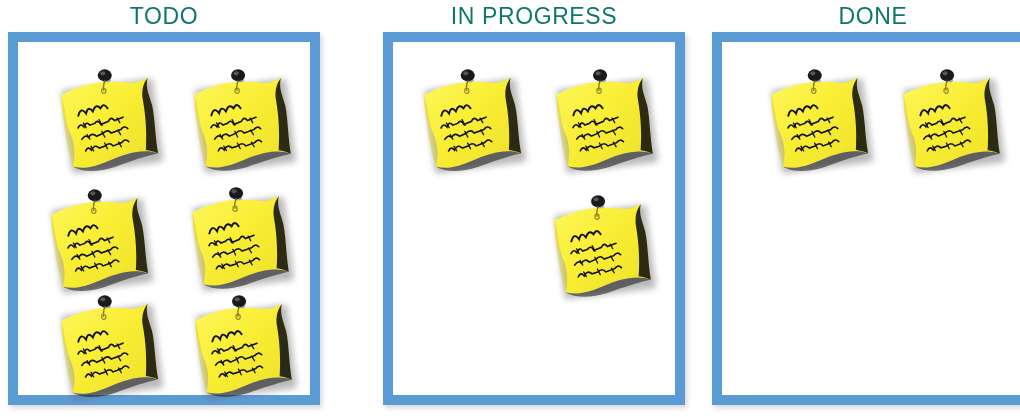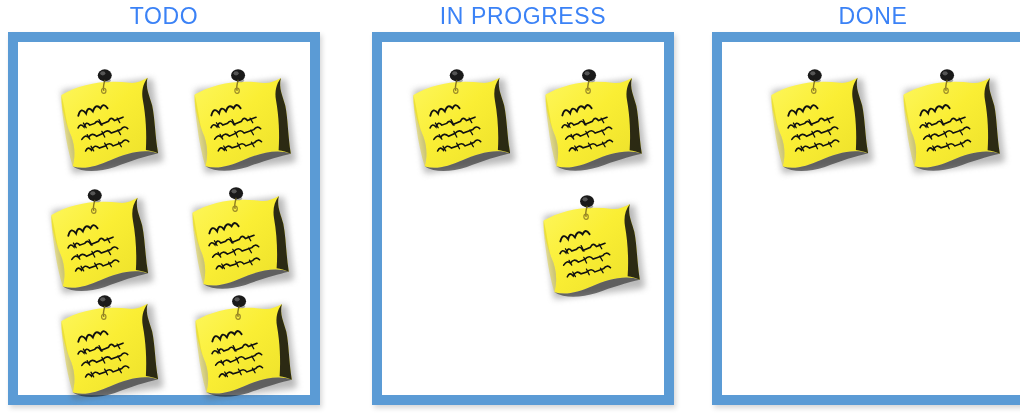--- a/index.html
+++ b/index.html
@@ -25,21 +25,21 @@
   .column-title {
     position: absolute;
     top: 2px;
     left: 0;
     width: 100%;
     text-align: center;
     font-family: "Liberation Sans", sans-serif;
     font-size: 23px;
     font-weight: 400;
     letter-spacing: 0.6px;
-    color: #3b82f6;
+    color: #0f766e;
     line-height: 28px;
     white-space: nowrap;
   }
   .column-box {
     position: absolute;
     top: 32px;
     left: 0;
     right: 0;
     height: 373px;
     box-sizing: border-box;
@@ -440,21 +440,21 @@
   <ellipse cx="11" cy="7" rx="7" ry="6" fill="#1a1a1a"></ellipse>
   <ellipse cx="9" cy="5" rx="2.6" ry="2.1" fill="#6a6a6a" opacity="0.75"></ellipse>
   <path d="M11,12 C 10,16 9,19 10,22" fill="none" stroke="#8a7a20" stroke-width="1.4" stroke-linecap="round"></path>
   <ellipse cx="10" cy="22.5" rx="2.2" ry="2.6" fill="none" stroke="#9a8a28" stroke-width="1.2"></ellipse>
   <ellipse cx="13" cy="12" rx="4" ry="2" fill="#1a1a1a" opacity="0.35"></ellipse>
 </svg>
           </div>
         </div>
       </div>
     </div>
-    <div class="column" style="left: 372px; width: 302px;">
+    <div class="column" style="left: 383px; width: 302px;">
       <div class="column-title">IN PROGRESS</div>
       <div class="column-box"></div>
       <div class="notes-layer">
         <div class="note" style="left: 40px; top: 38px; transform: rotate(-3.5deg);">
           <div class="note-shadow"></div>
           <div class="note-paper">
 <svg width="100" height="92" viewBox="0 0 100 92">
   <defs>
     <linearGradient id="ng" x1="0" y1="0" x2="1" y2="1">
       <stop offset="0%" stop-color="#fdf65a"></stop>

